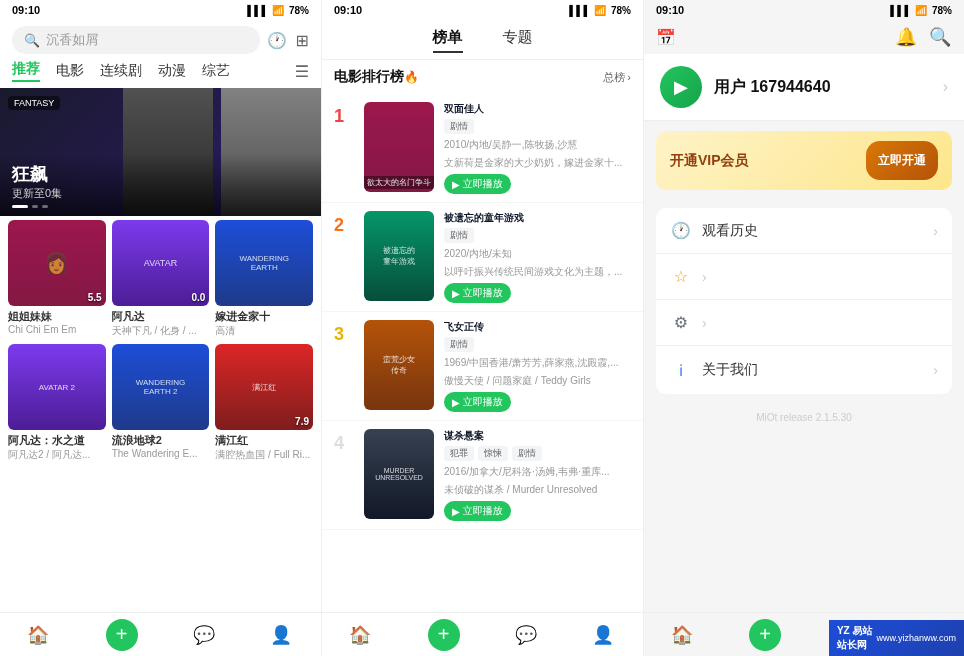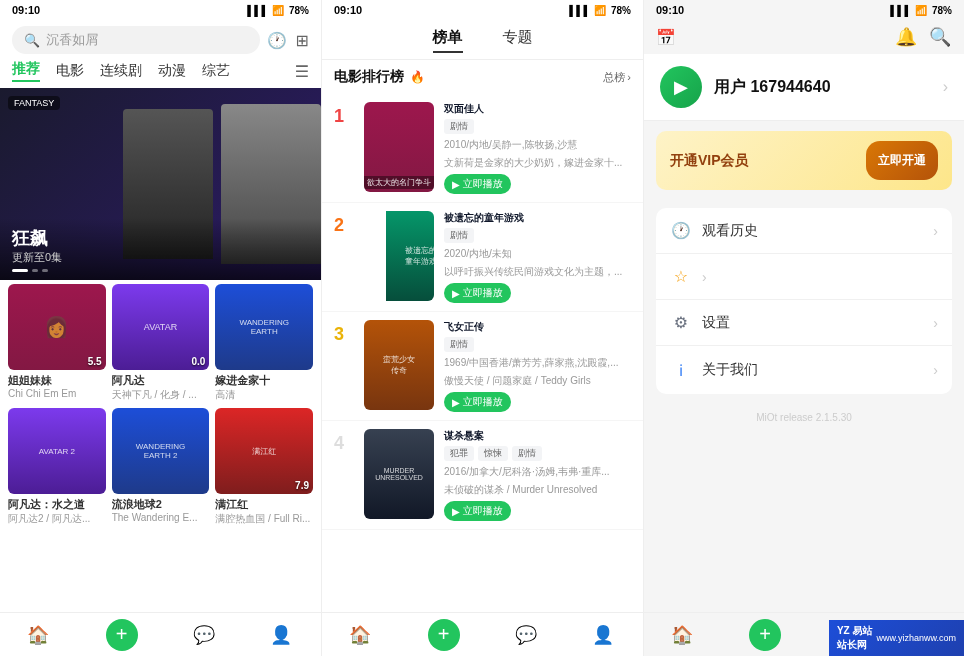--- a/index.html
+++ b/index.html
@@ -65,21 +65,21 @@
       padding: 0 12px 6px;
       gap: 16px;
       font-size: 14px;
       color: #333;
     }
     .p1-nav .active { color: #22c55e; font-weight: 700; border-bottom: 2px solid #22c55e; padding-bottom: 2px; }
     .p1-nav .menu-icon { margin-left: auto; font-size: 16px; color: #666; }
 
     .p1-hero {
       position: relative;
-      height: 192px;
+      height: 128px;
       background: linear-gradient(135deg, #1a1a2e 0%, #16213e 50%, #0f3460 100%);
       overflow: hidden;
       margin: 0 0 4px 0;
     }
     .p1-hero-overlay {
       position: absolute;
       bottom: 0; left: 0; right: 0;
       padding: 8px 12px;
       background: linear-gradient(transparent, rgba(0,0,0,0.7));
       color: #fff;
@@ -184,21 +184,20 @@
     .p2-header-tab.active {
       color: #111;
       font-weight: 700;
       border-bottom: 2px solid #333;
     }
 
     .p2-section-header {
       display: flex;
       align-items: center;
       padding: 8px 12px;
-      gap: 6px;
     }
     .p2-section-title { font-size: 14px; font-weight: 700; color: #111; }
     .p2-section-icon { color: #f97316; font-size: 12px; }
     .p2-total-btn {
       margin-left: auto;
       font-size: 11px;
       color: #666;
       display: flex; align-items: center; gap: 2px;
     }
 
@@ -361,21 +360,21 @@
       color: #fff;
       font-size: 9px;
       padding: 4px 8px;
       display: flex; align-items: center; gap: 4px;
     }
 
     
     .poster-c1 { background: linear-gradient(180deg, #dc2626 0%, #7f1d1d 100%); }
     .poster-c2 { background: linear-gradient(180deg, #7c3aed 0%, #4c1d95 100%); }
     .poster-c3 { background: linear-gradient(180deg, #1d4ed8 0%, #1e3a8a 100%); }
-    .poster-c4 { background: linear-gradient(180deg, #059669 0%, #064e3b 100%); margin-left: 22px; }
+    .poster-c4 { background: linear-gradient(180deg, #059669 0%, #064e3b 100%); }
     .poster-c5 { background: linear-gradient(180deg, #b45309 0%, #78350f 100%); }
     .poster-c7 { background: linear-gradient(180deg, #9d174d 0%, #831843 100%); }
     .poster-c8 { background: linear-gradient(180deg, #374151 0%, #111827 100%); }
 
     .p1-hero-bg {
       position: absolute; inset: 0;
       background: linear-gradient(135deg, #1a1a2e 0%, #2d1b69 100%);
       display: flex; align-items: center; justify-content: flex-end;
       overflow: hidden;
     }
@@ -672,21 +671,20 @@
       <span class="p3-menu-icon" style="color:#22c55e;">🕐</span>
       <span class="p3-menu-label">观看历史</span>
       <span class="p3-menu-chevron">›</span>
     </div>
     <div class="p3-menu-item">
       <span class="p3-menu-icon" style="color:#f59e0b;">☆</span>
       <span class="p3-menu-chevron">›</span>
     </div>
     <div class="p3-menu-item">
       <span class="p3-menu-icon" style="color:#6b7280;">⚙</span>
-      <span class="p3-menu-label">设置</span>
       <span class="p3-menu-chevron">›</span>
     </div>
     <div class="p3-menu-item">
       <span class="p3-menu-icon" style="color:#3b82f6;">ℹ</span>
       <span class="p3-menu-label">关于我们</span>
       <span class="p3-menu-chevron">›</span>
     </div>
   </div>
 
   <div class="p3-version">MiOt release 2.1.5.30</div>

